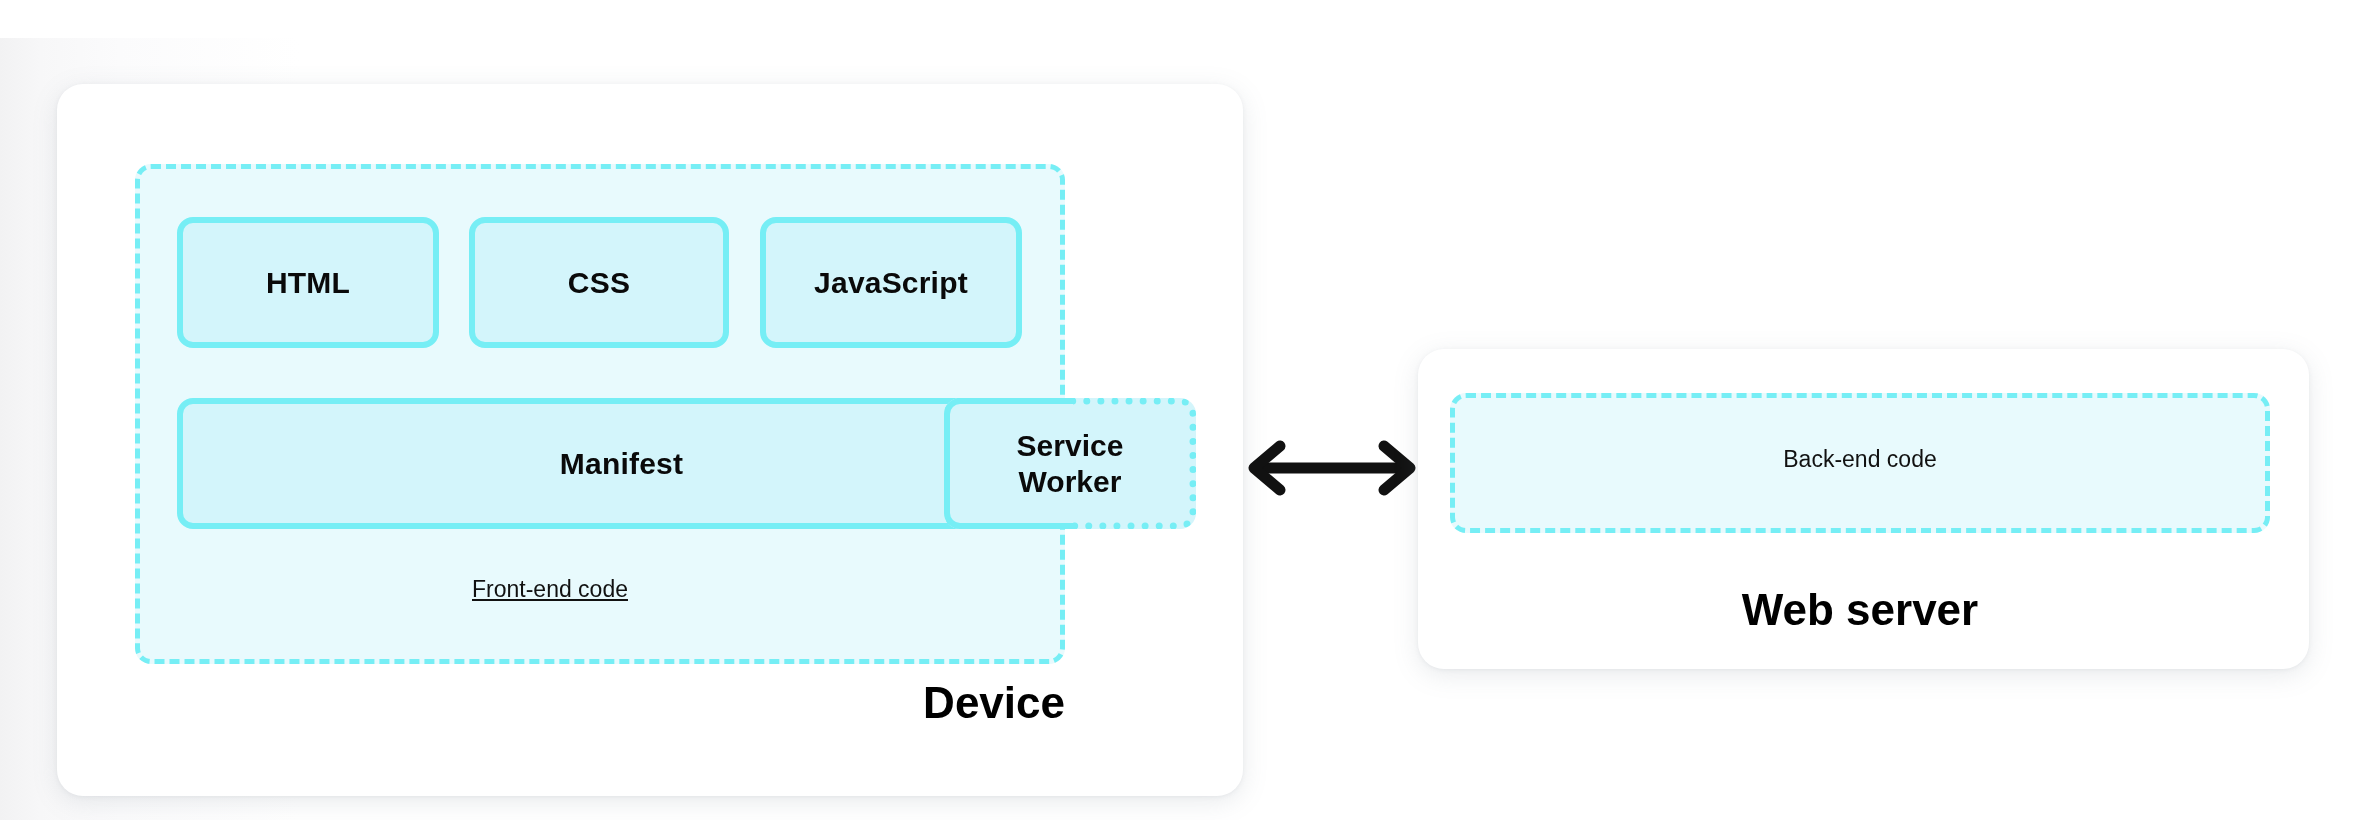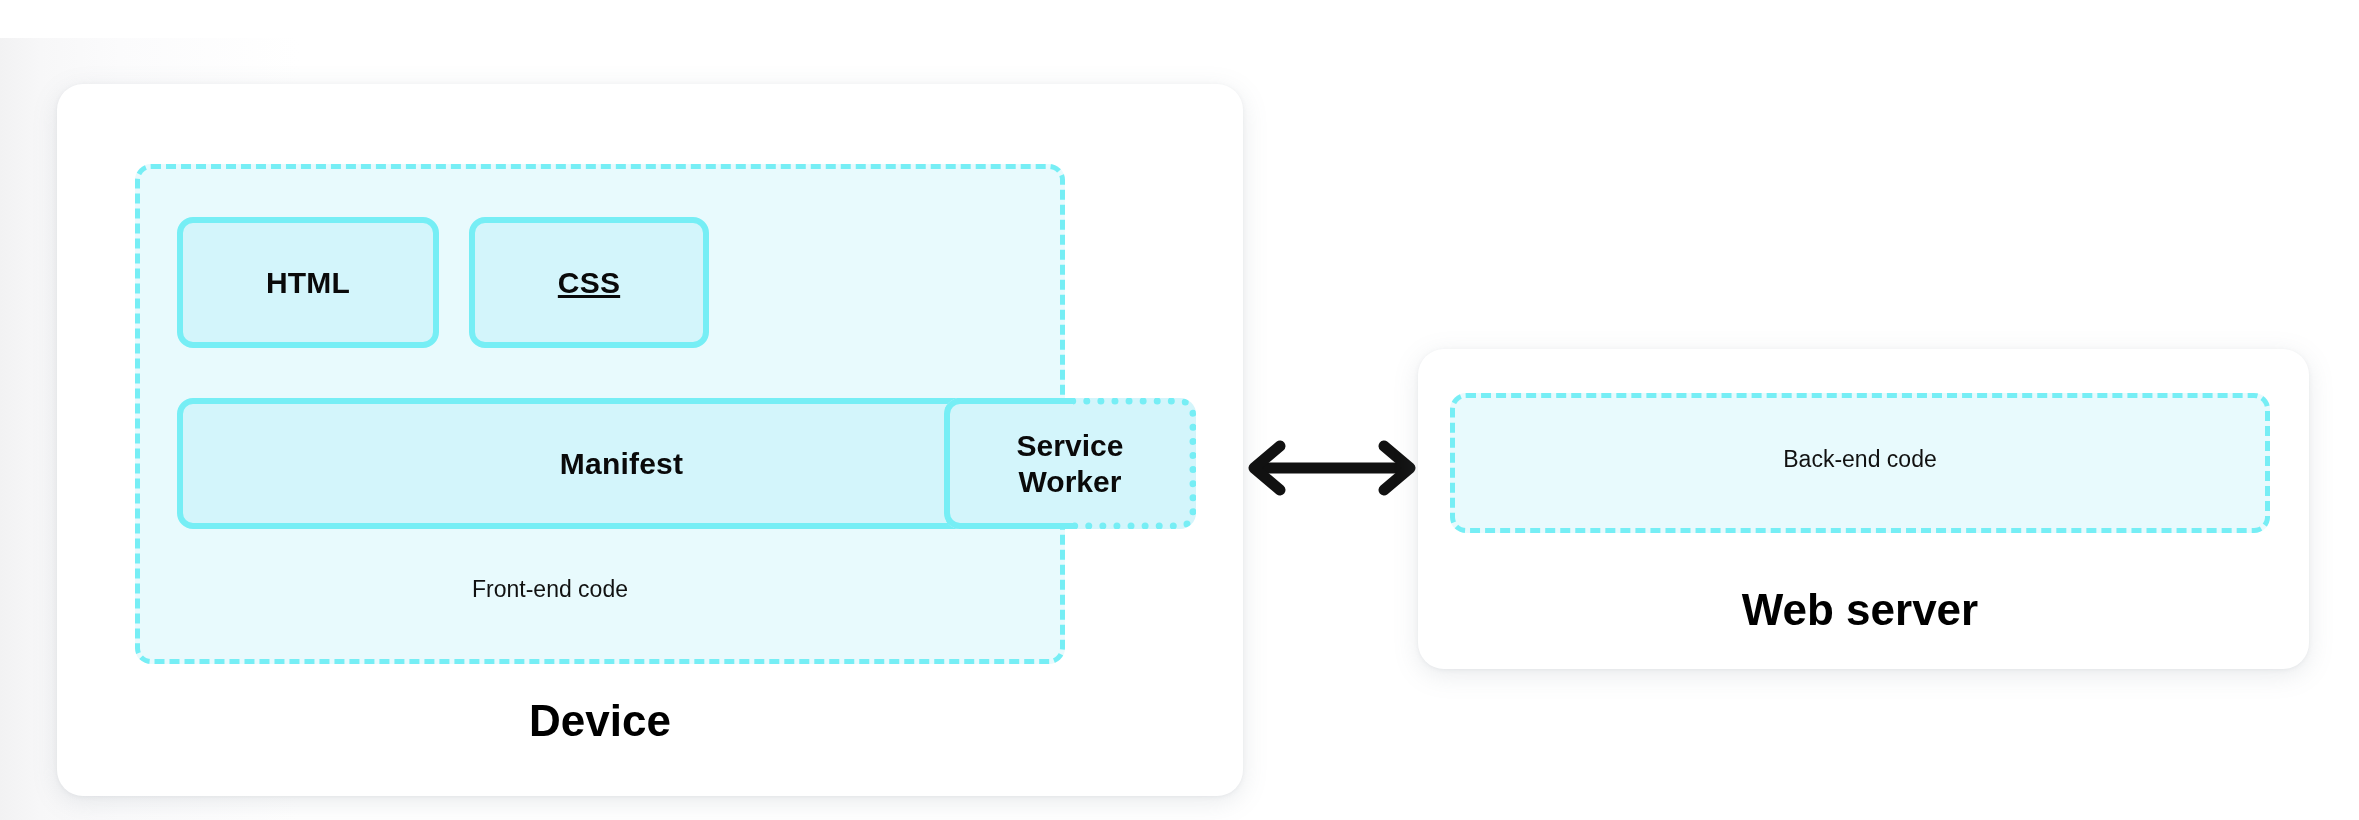--- a/index.html
+++ b/index.html
@@ -79,21 +79,21 @@
     display: flex;
     align-items: center;
     justify-content: center;
     font-weight: bold;
     font-size: 30px;
     color: #0a0a0a;
     letter-spacing: 0.2px;
   }
 
   #box-html   { left: 177px; top: 179px; width: 262px; height: 131px; }
-  #box-css    { left: 469px; top: 179px; width: 240px; height: 131px; text-decoration: underline; }
+  #box-css    { left: 469px; top: 179px; width: 260px; height: 131px; }
   #box-js     { left: 760px; top: 179px; width: 262px; height: 131px; }
   #box-manifest { left: 177px; top: 360px; width: 889px; height: 131px; }
 
   
   #box-sw {
     position: absolute;
     left: 944px;
     top: 360px;
     width: 252px;
     height: 131px;
@@ -138,40 +138,42 @@
     font-size: 23px;
     font-weight: normal;
     color: #111111;
     text-align: center;
     white-space: nowrap;
   }
   #frontend-caption {
     left: 135px;
     top: 538px;
     width: 830px;
+    text-decoration: underline;
   }
   #backend-caption {
     left: 1450px;
     top: 408px;
     width: 820px;
   }
 
   
   .card-caption {
     position: absolute;
     font-size: 44px;
     font-weight: bold;
     color: #000000;
     text-align: center;
     white-space: nowrap;
   }
   #device-caption {
     left: 135px;
-    top: 658px;
+    top: 640px;
     width: 930px;
+    text-align: right;
   }
   #server-caption {
     left: 1450px;
     top: 547px;
     width: 820px;
   }
 
   
   #link-arrow {
     position: absolute;
@@ -187,20 +189,21 @@
 <div id="stage">
 
   <div class="card" id="device-card"></div>
 
   <div class="dashed-region" id="frontend-region"></div>
 
   <div class="tech-box" id="box-html">HTML</div>
 
   <div class="tech-box" id="box-css">CSS</div>
 
+  <div class="tech-box" id="box-js">JavaScript</div>
 
   <div class="tech-box" id="box-manifest">Manifest</div>
 
   <div id="box-sw">
     <div class="sw-dotted"></div>
     <div class="sw-solid"></div>
     <div class="sw-label">
       <span>Service</span>
       <span>Worker</span>
     </div>

